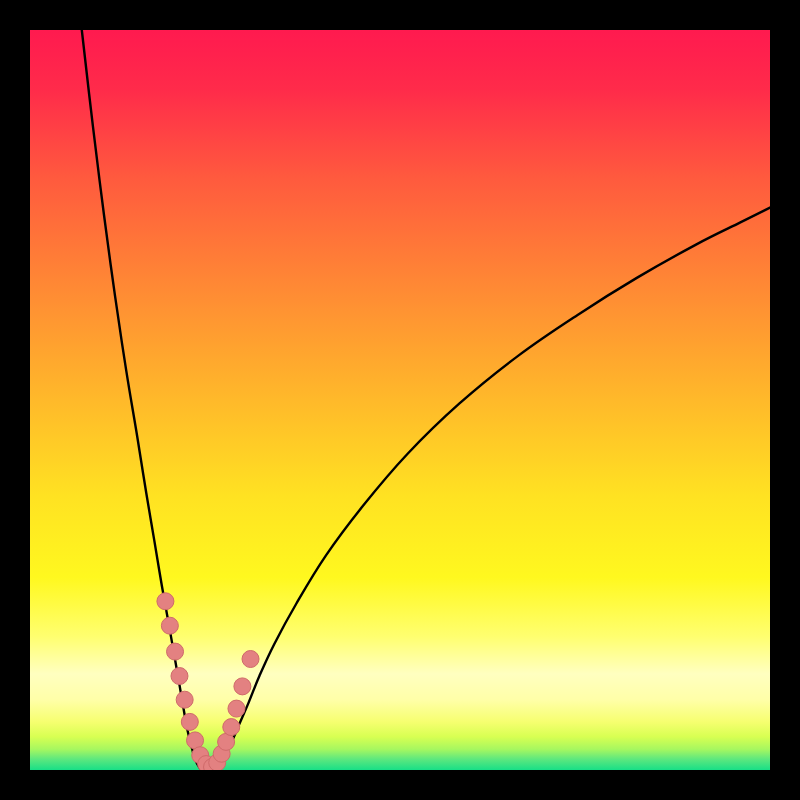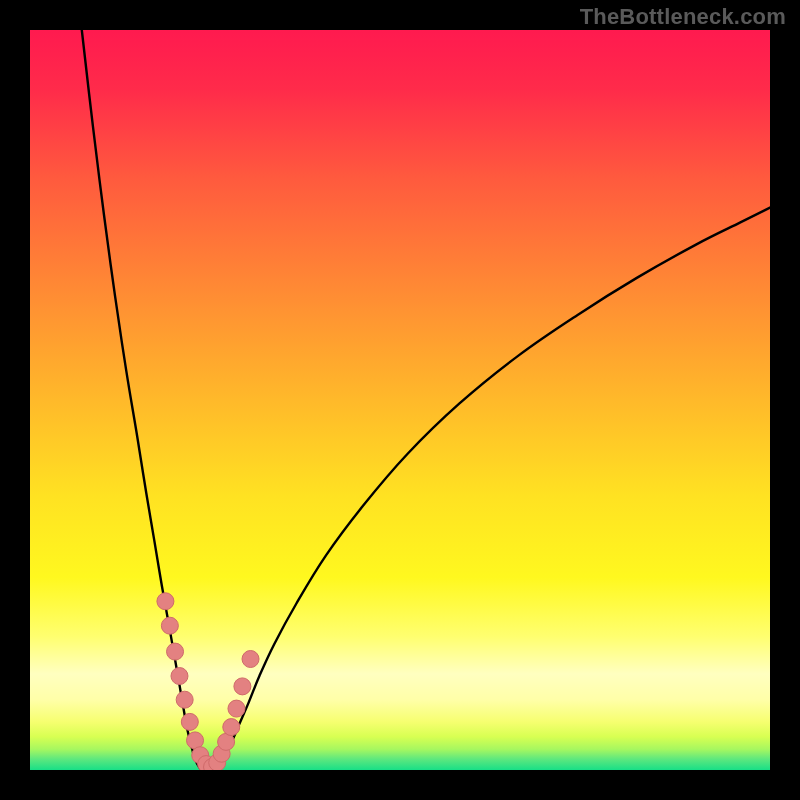--- a/index.html
+++ b/index.html
@@ -53,21 +53,20 @@
     font-size: 22px;
     font-weight: 600;
     letter-spacing: 0.2px;
     user-select: none;
   }
 </style>
 </head>
 <body>
 
 <div class="stage">
-  <div class="watermark">TheBottleneck.com</div>
 
   <div class="plot-area">
     <svg class="gradient" viewBox="0 0 740 740" preserveAspectRatio="none">
       <defs>
         <linearGradient id="bg-grad" x1="0" y1="0" x2="0" y2="1">
             <stop offset="0.00%" stop-color="#ff1a4f"></stop>
             <stop offset="8.00%" stop-color="#ff2b4a"></stop>
             <stop offset="20.00%" stop-color="#ff5a3e"></stop>
             <stop offset="35.00%" stop-color="#ff8a34"></stop>
             <stop offset="50.00%" stop-color="#ffb92a"></stop>

